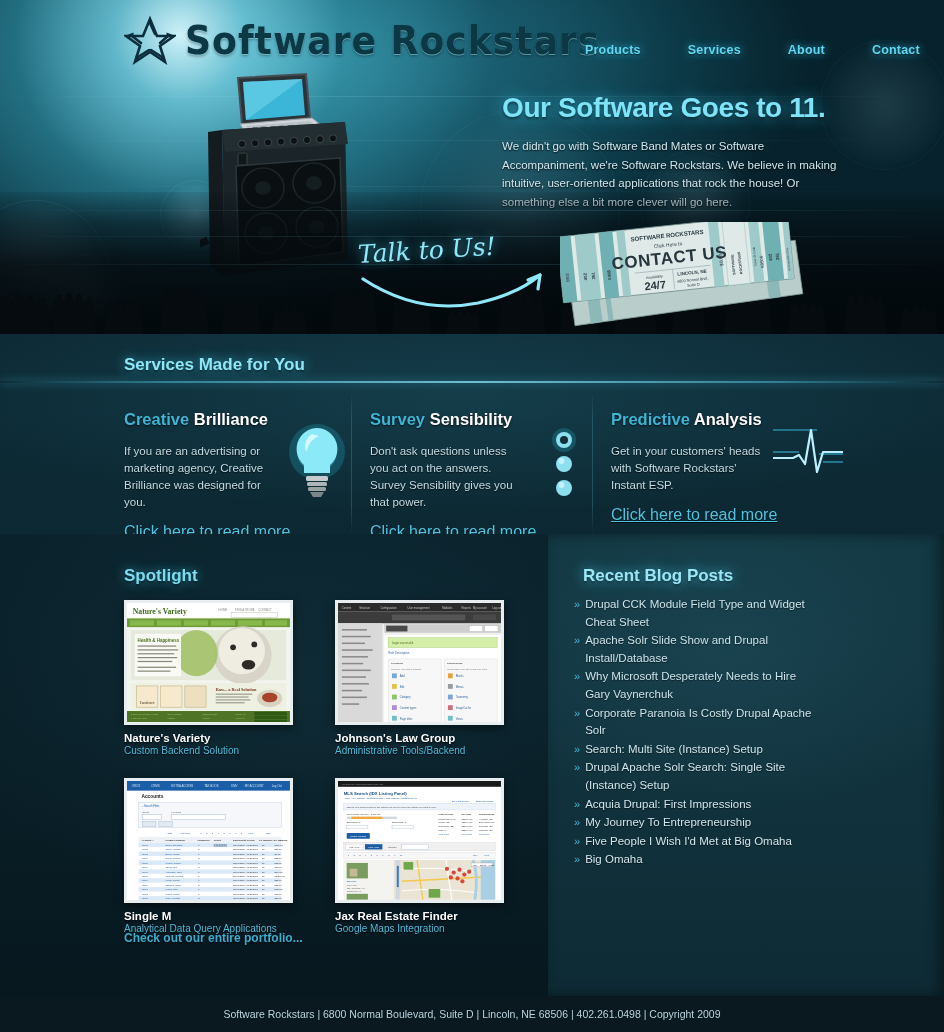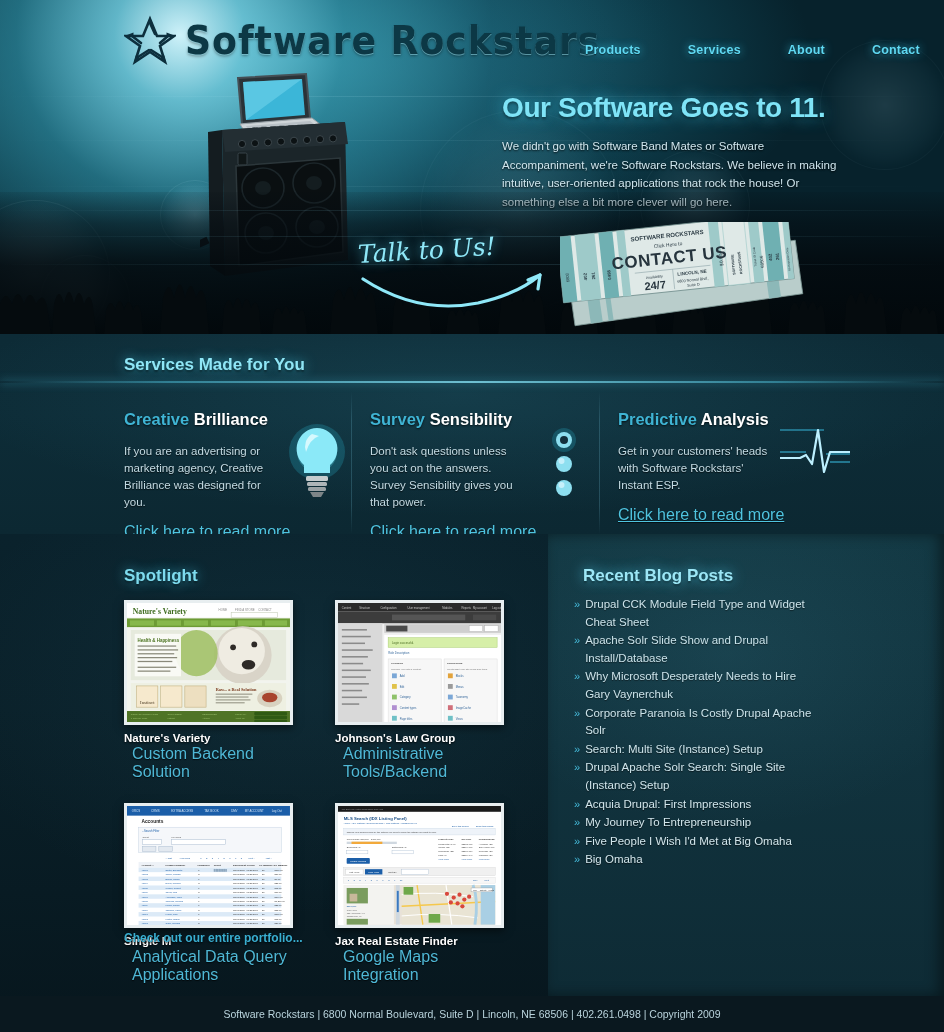--- a/index.html
+++ b/index.html
@@ -97,21 +97,21 @@
   }
   .glow-divider {
     position: absolute; left: 0; top: 381px; width: 944px; height: 2px;
     background: linear-gradient(90deg, rgba(90,220,250,0) 0%, rgba(90,220,250,0.45) 18%, rgba(140,235,255,0.75) 50%, rgba(90,220,250,0.45) 82%, rgba(90,220,250,0) 100%);
     box-shadow: 0 0 9px rgba(90,215,245,0.55);
   }
   .svc-cols { position: absolute; left: 0; top: 392px; width: 944px; height: 142px; display: flex; }
   .svc-col { position: relative; width: 236px; padding-top: 18px; }
   .svc-col.c1 { margin-left: 124px; }
   .svc-col.c2 { margin-left: 10px; }
-  .svc-col.c3 { margin-left: 12px; }
+  .svc-col.c3 { margin-left: 5px; }
   .svc-sep {
     position: absolute; top: 0; width: 1px; height: 142px;
     background: linear-gradient(180deg, rgba(120,200,225,0) 0%, rgba(120,200,225,0.22) 20%, rgba(120,200,225,0.22) 80%, rgba(120,200,225,0) 100%);
   }
   .svc-h { font-size: 16.5px; font-weight: bold; color: #ffffff; margin-bottom: 14px; text-shadow: 0 1px 2px rgba(0,0,0,0.7); }
   .svc-h .hl { color: #3fb4d4; }
   .svc-p { font-size: 11.5px; line-height: 17px; color: #c3dae2; width: 157px; text-shadow: 0 1px 1px rgba(0,0,0,0.7); }
   .svc-link {
     display: inline-block; margin-top: 12px; font-size: 16px;
     color: #4fc4e0; text-decoration: underline; text-shadow: 0 1px 1px rgba(0,0,0,0.6);
@@ -134,21 +134,21 @@
     text-shadow: 0 0 12px rgba(70,200,230,0.7), 0 2px 2px rgba(0,0,0,0.6);
   }
   .portfolio { position: absolute; left: 124px; top: 600px; width: 400px; }
   .pf-grid { display: flex; flex-wrap: wrap; gap: 0 42px; }
   .pf-item { width: 169px; margin-bottom: 22px; }
   .pf-shot {
     width: 169px; height: 125px; border: 3px solid #e8eef0; position: relative; overflow: hidden;
     background: #fff; box-shadow: 0 3px 8px rgba(0,0,0,0.5);
   }
   .pf-title { margin-top: 7px; font-size: 11.5px; font-weight: bold; color: #ffffff; text-shadow: 0 1px 2px rgba(0,0,0,0.8); }
-  .pf-sub { margin-top: 1px; font-size: 16px; color: #4fb8d6; text-shadow: 0 1px 1px rgba(0,0,0,0.7); margin-left: 8px; }
+  .pf-sub { margin-top: 1px; font-size: 10px; color: #4fb8d6; text-shadow: 0 1px 1px rgba(0,0,0,0.7); }
   .pf-more {
     position: absolute; left: 124px; top: 931px; font-size: 12px; font-weight: bold;
     color: #39aed0; text-decoration: none; text-shadow: 0 1px 2px rgba(0,0,0,0.7);
   }
 
   .blog-panel {
     position: absolute; left: 548px; top: 534px; width: 396px; height: 462px;
     background: linear-gradient(180deg, #133944 0%, #11333e 45%, #0e2b35 100%);
     box-shadow: -5px 0 14px rgba(0,0,0,0.45) inset;
   }

